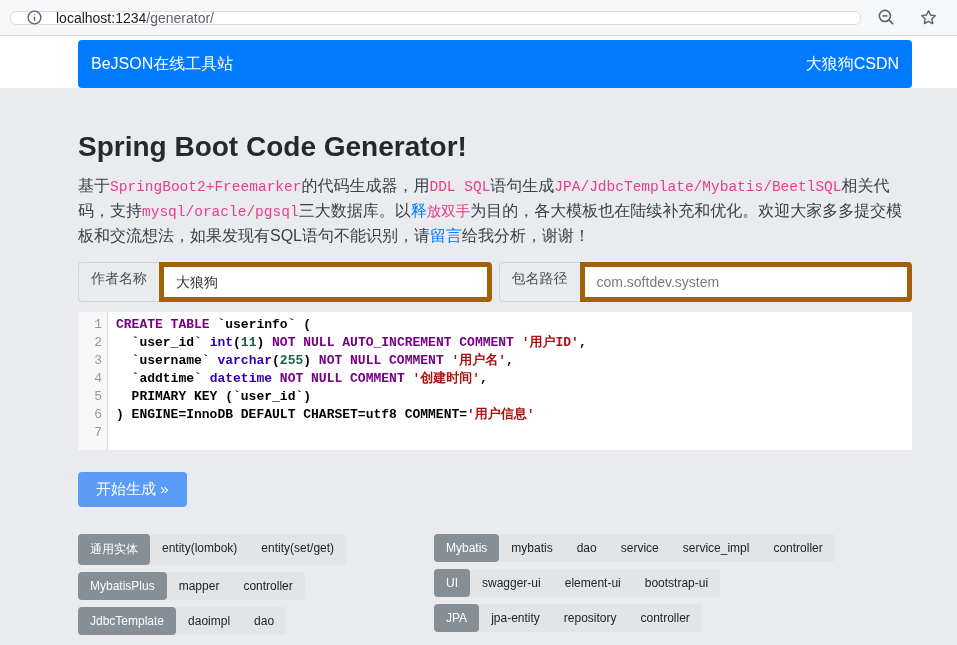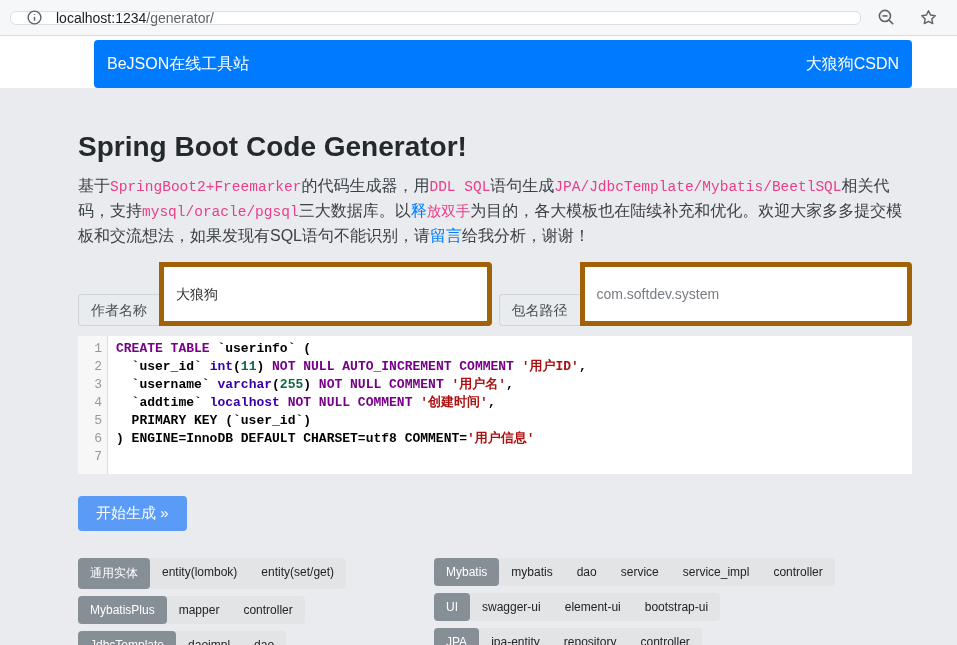--- a/index.html
+++ b/index.html
@@ -15,37 +15,37 @@
   .url-host { color:#202124; }
   .url-path { color:#5f6368; }
   .chrome-icon { display:flex; align-items:center; justify-content:center;
     width:26px; height:26px; color:#5f6368; }
   .chrome-icon svg { display:block; }
 
   
   .container { width:834px; margin-left:78px; }
 
   .navbar { margin-top:4px; height:48px; background:#007bff; border-radius:4px;
-    display:flex; align-items:center; justify-content:space-between; padding:0 13px;margin-left:16px; }
+    display:flex; align-items:center; justify-content:space-between; padding:0 13px; }
   .navbar a { color:#fff; font-size:16px; text-decoration:none; }
 
   .jumbotron { background:#e9ebee; padding:43px 0 13px; min-height:556px; }
 
   .page-title { font-size:28px; font-weight:bold; color:#24292e; letter-spacing:0; }
 
   .description { margin-top:11px; font-size:16px; line-height:24px; color:#3b4148; }
   .seg-plain { color:#3b4148; }
   .seg-code { font-family:Liberation Mono, monospace; font-size:14.5px; color:#e83e8c; }
   .seg-link { color:#007bff; text-decoration:none; cursor:pointer; }
 
   
   .form-row { display:flex; gap:7px; margin-top:14px; }
   .input-group { flex:1; display:flex; }
   .input-group-text { background:#e9ecef; border:1px solid #ced4da; border-right:0;
-    border-radius:4px 0 0 4px; padding:5px 12px; font-size:14px; line-height:20px; color:#495057; white-space:nowrap;margin-top:32px; }
+    border-radius:4px 0 0 4px; padding:5px 12px; font-size:14px; line-height:20px; color:#495057; white-space:nowrap; }
   .input-group input { flex:1; min-width:0; border:5px solid #a16207; border-radius:0 4px 4px 0;
     padding:5px 12px; font-size:14px; line-height:20px; color:#333; outline:none; font-family:"Liberation Sans",sans-serif; }
   .input-group input.muted { color:#777c82; }
 
   
   .editor { margin-top:10px; display:flex; background:#fff;
     font-family:"Liberation Mono", monospace; font-size:13px; line-height:18px; }
   .editor .gutter { width:30px; background:#f7f7f7; border-right:1px solid #ddd;
     color:#999; text-align:right; padding:4px 5px 8px 0; }
   .editor .code { flex:1; padding:4px 0 8px 8px; font-weight:bold; }
@@ -133,21 +133,21 @@
             <div class="ln">3</div>
             <div class="ln">4</div>
             <div class="ln">5</div>
             <div class="ln">6</div>
             <div class="ln">7</div>
           </div>
         <div class="code">
             <div class="code-line"><span class="tok-keyword">CREATE TABLE</span><span class="tok-plain"> `userinfo` (</span></div>
             <div class="code-line"><span class="tok-plain">  `user_id` </span><span class="tok-type">int</span><span class="tok-plain">(</span><span class="tok-number">11</span><span class="tok-plain">) </span><span class="tok-keyword">NOT NULL AUTO_INCREMENT COMMENT</span><span class="tok-plain"> </span><span class="tok-string">'用户ID'</span><span class="tok-plain">,</span></div>
             <div class="code-line"><span class="tok-plain">  `username` </span><span class="tok-type">varchar</span><span class="tok-plain">(</span><span class="tok-number">255</span><span class="tok-plain">) </span><span class="tok-keyword">NOT NULL COMMENT</span><span class="tok-plain"> </span><span class="tok-string">'用户名'</span><span class="tok-plain">,</span></div>
-            <div class="code-line"><span class="tok-plain">  `addtime` </span><span class="tok-type">localhost</span><span class="tok-plain"> </span><span class="tok-keyword">NOT NULL COMMENT</span><span class="tok-plain"> </span><span class="tok-string">'创建时间'</span><span class="tok-plain">,</span></div>
+            <div class="code-line"><span class="tok-plain">  `addtime` </span><span class="tok-type">datetime</span><span class="tok-plain"> </span><span class="tok-keyword">NOT NULL COMMENT</span><span class="tok-plain"> </span><span class="tok-string">'创建时间'</span><span class="tok-plain">,</span></div>
             <div class="code-line"><span class="tok-plain">  PRIMARY KEY (`user_id`)</span></div>
             <div class="code-line"><span class="tok-plain">) ENGINE=InnoDB DEFAULT CHARSET=utf8 COMMENT=</span><span class="tok-string">'用户信息'</span></div>
             <div class="code-line"></div>
           </div>
       </div>
 
       <button class="btn-generate">开始生成 »</button>
 
       <div class="groups">
         <div class="gcol gcol-left">

